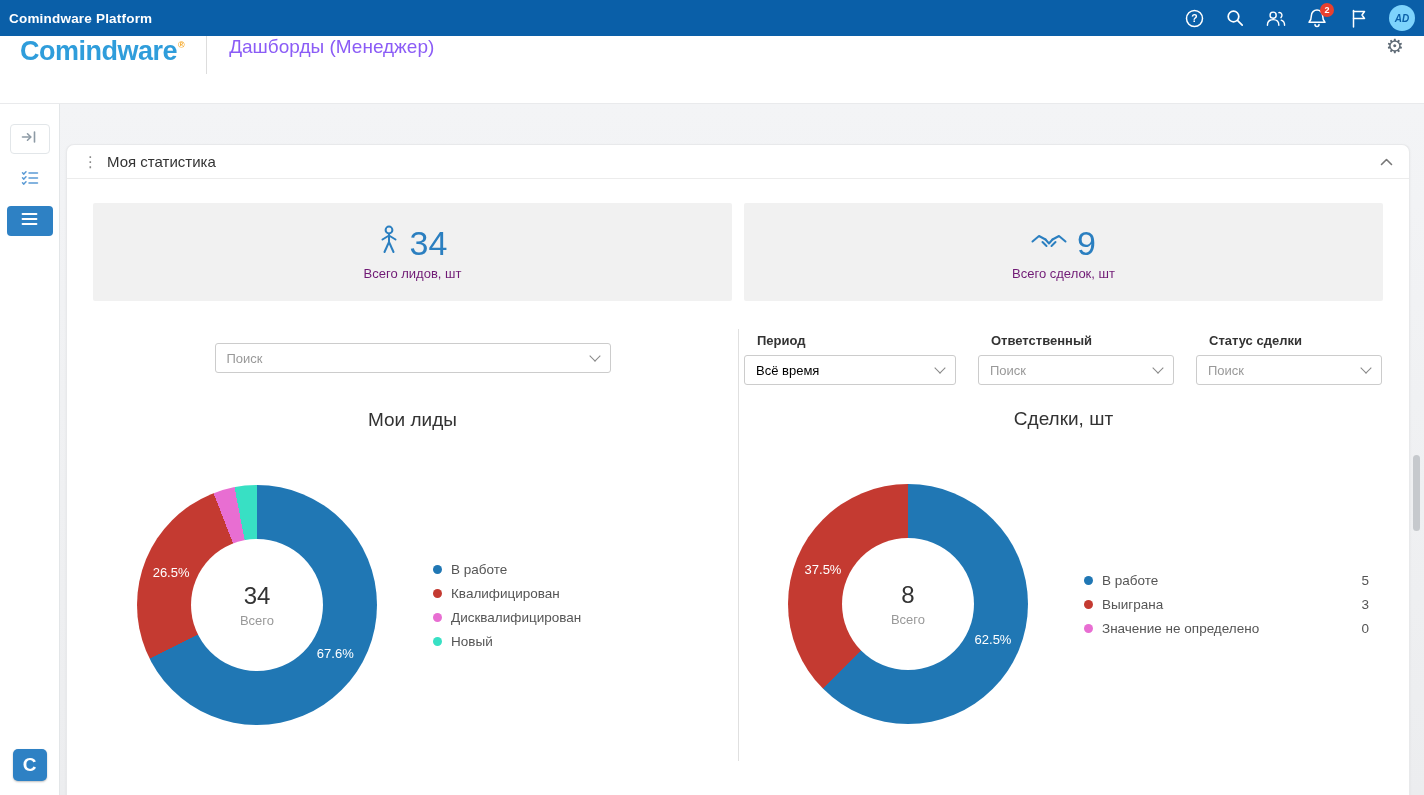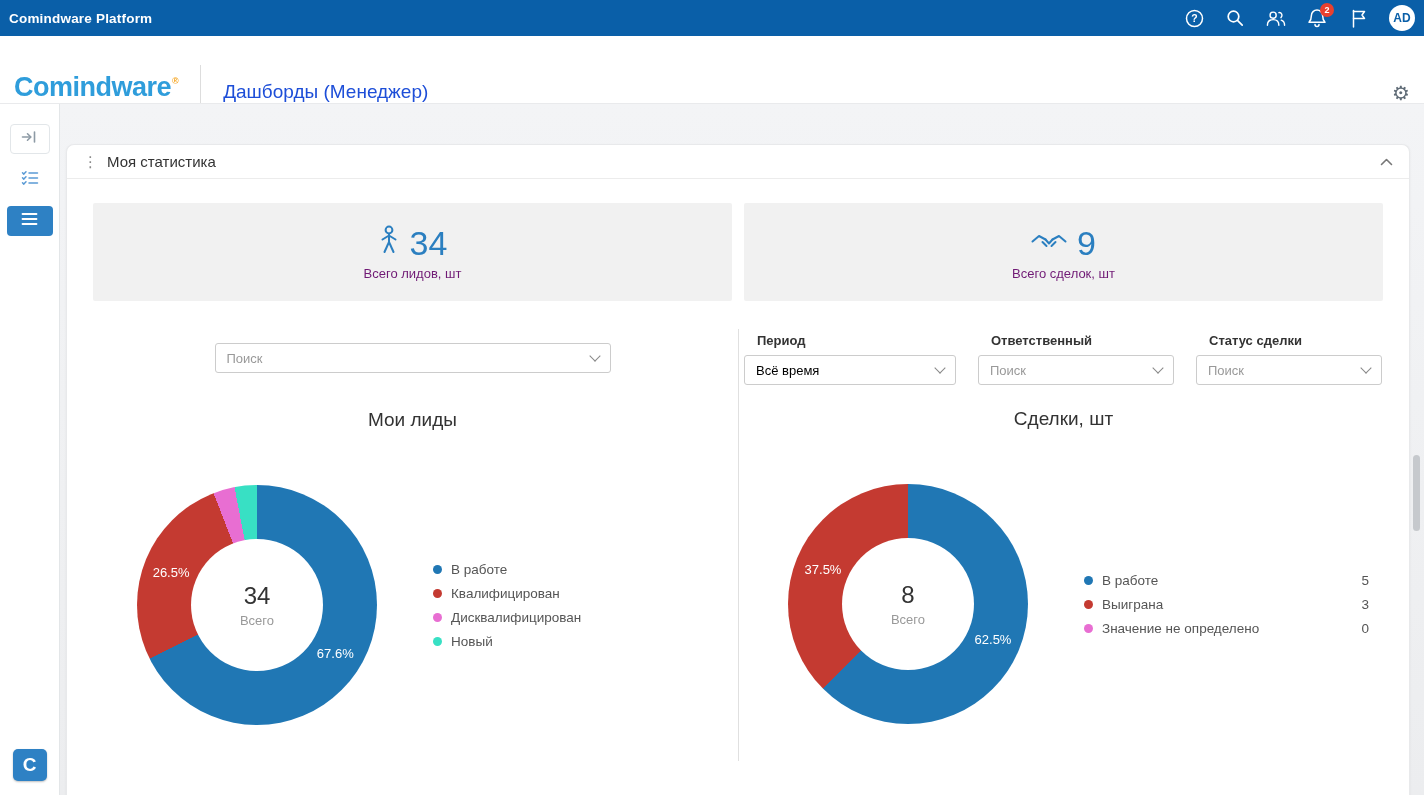--- a/index.html
+++ b/index.html
@@ -8,30 +8,30 @@
 
   
   .topbar { height:36px; background:#0a5fa8; display:flex; align-items:center;
     padding:0 9px; color:#fff; }
   .topbar-title { font-size:13.5px; font-weight:bold; letter-spacing:.2px; }
   .topbar-icons { margin-left:auto; display:flex; align-items:center; gap:21px; }
   .tb-icon { display:flex; align-items:center; justify-content:center; width:20px; height:20px; cursor:pointer; position:relative; }
   .badge { position:absolute; top:-5px; right:-7px; background:#e8402f; color:#fff;
     font-size:9px; font-weight:bold; min-width:14px; height:14px; border-radius:8px;
     display:flex; align-items:center; justify-content:center; padding:0 3px; }
-  .avatar { width:26px; height:26px; border-radius:50%; background:#ffffff; color:#0a5fa8;
-    font-size:12px; font-weight:bold; display:flex; align-items:center; justify-content:center; cursor:pointer; }
-
-  
-  .header { height:68px; background:#fff; display:flex; align-items:flex-end; padding:0 14px;
+  .avatar { width:26px; height:26px; border-radius:50%; background:#7dd3fc; color:#0a5fa8;
+    font-size:10px; font-weight:bold; display:flex; align-items:center; justify-content:center; cursor:pointer;font-style:italic; }
+
+  
+  .header { height:68px; background:#fff; display:flex; align-items:flex-start; padding:0 20px;
     border-bottom:1px solid #e9eaec; }
   .logo { font-size:27px; font-weight:bold; color:#2f9ddb; letter-spacing:-.5px; display:flex; }
   .logo sup { color:#f5a623; font-size:9px; margin-top:4px; margin-left:1px; }
   .header-divider { width:1px; height:38px; background:#ddd; margin:0 22px; }
-  .page-title { font-size:19px; color:#1d4ed8; }
+  .page-title { font-size:19px; color:#8b5cf6; }
   .gear { margin-left:auto; font-size:20px; color:#5f6b76; cursor:pointer; line-height:1; }
 
   
   .content { height:691px; display:flex; }
   .sidebar { width:60px; background:#fff; border-right:1px solid #e3e6e8;
     padding-top:20px; display:flex; flex-direction:column; align-items:center; gap:11px; position:relative; flex:none; }
   .side-btn { width:40px; height:30px; display:flex; align-items:center; justify-content:center;
     cursor:pointer; border-radius:4px; }
   .side-btn.bordered { border:1px solid #e2e6e9; }
   .side-btn.active { background:#2e81c4; width:46px; }

